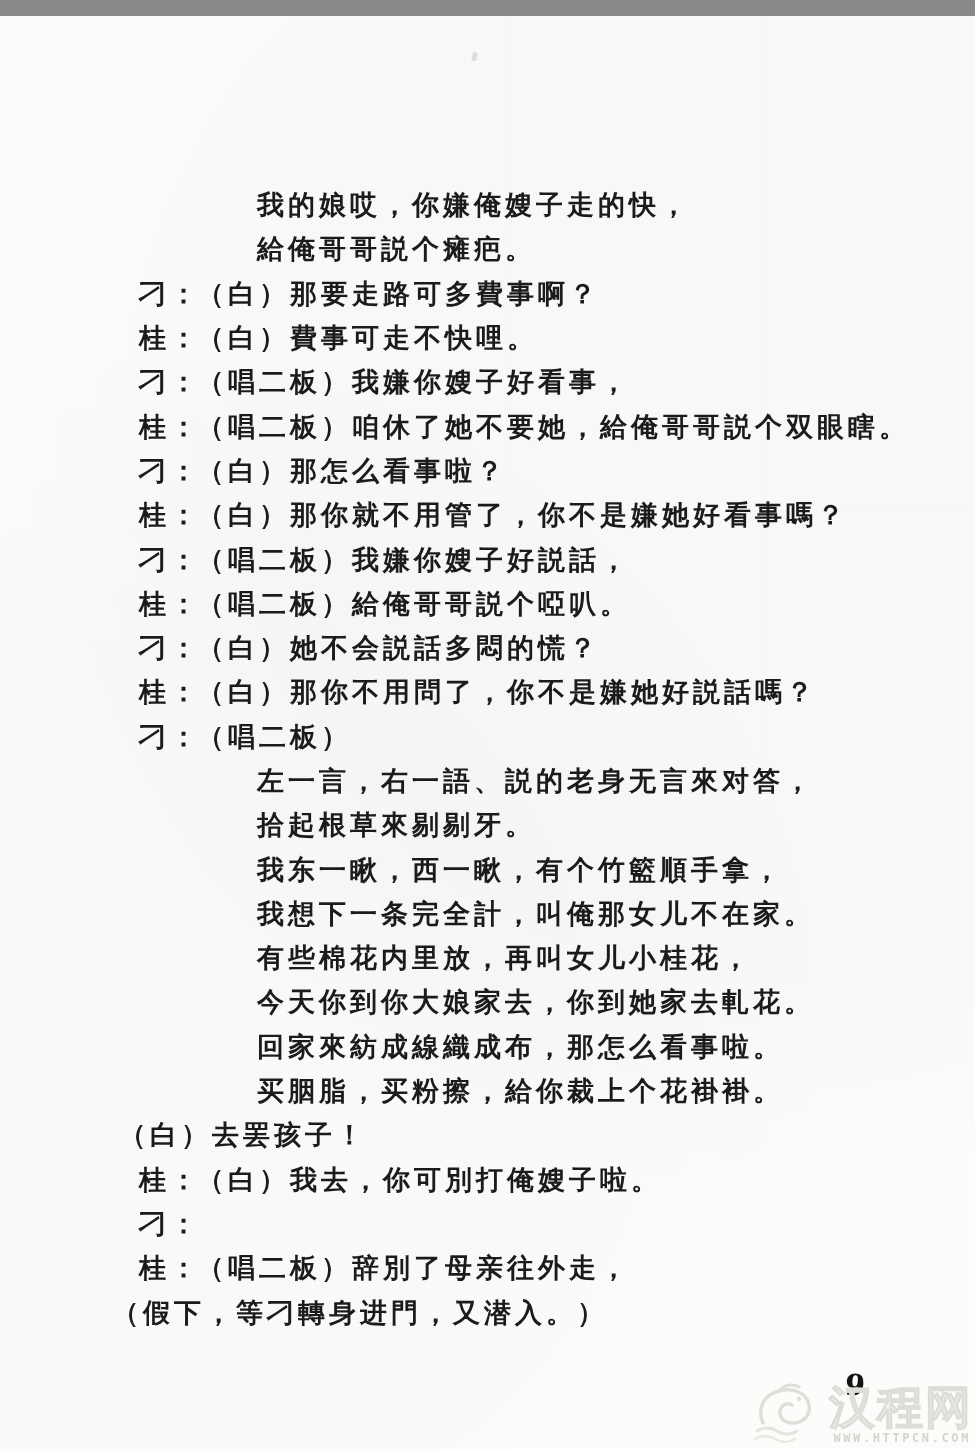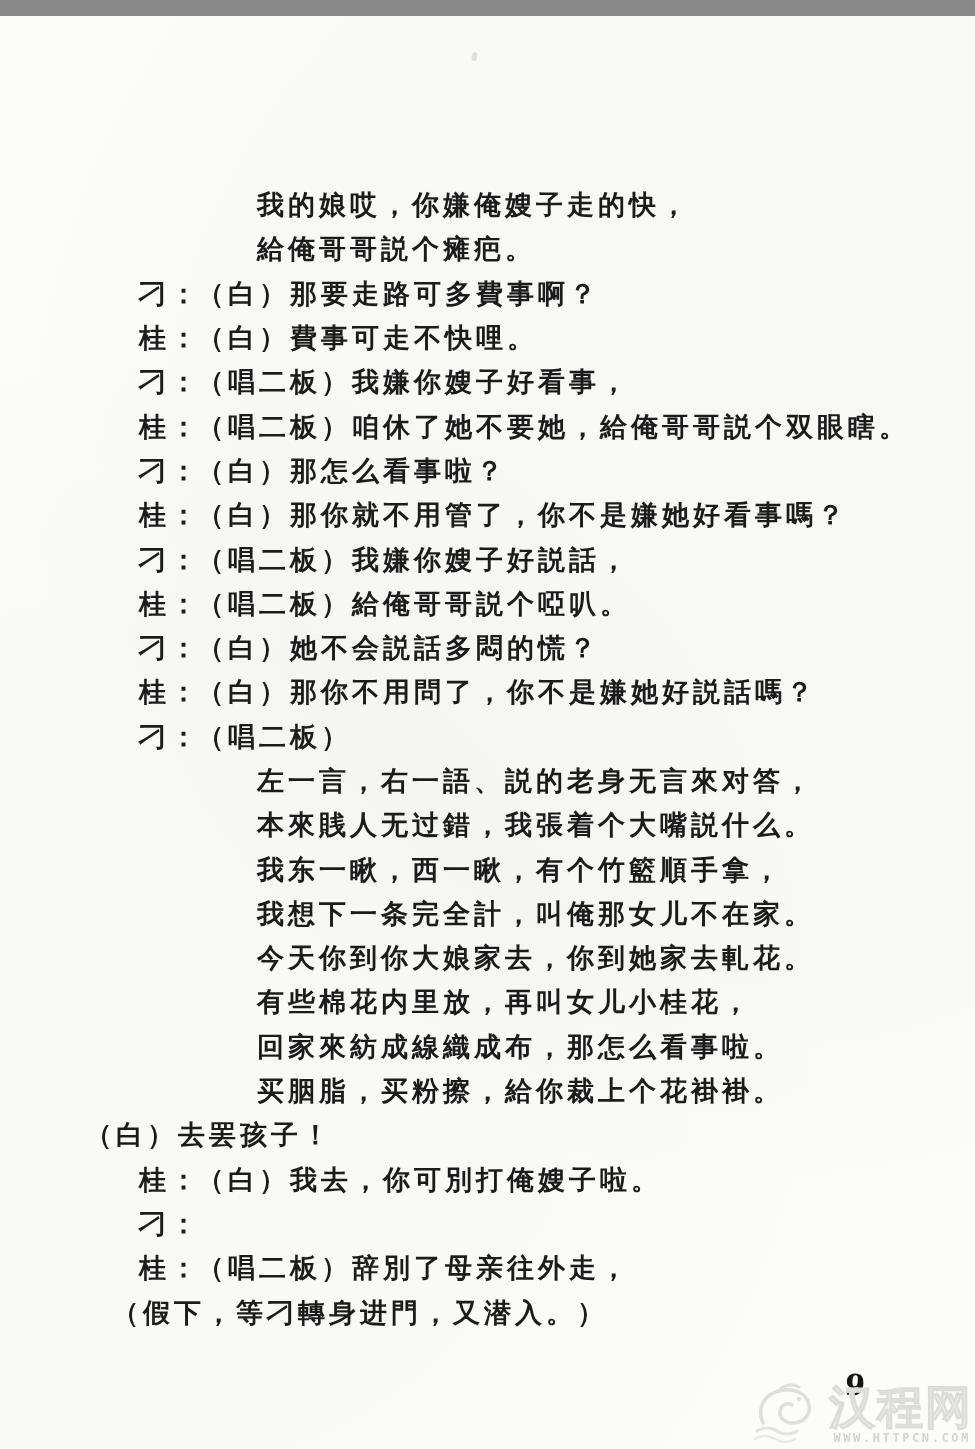--- a/index.html
+++ b/index.html
@@ -19,21 +19,21 @@
   .textblock{position:absolute;left:0;top:167px;width:975px;}
   .line{
     height:44.3px;
     display:flex;align-items:center;
     font-size:27px;font-weight:600;
     letter-spacing:4px;white-space:nowrap;
   }
   .line .speaker{flex:0 0 auto;width:58px;}
   .line.speaker-line{padding-left:139px;}
   .line.verse{padding-left:257px;}
-  .line.plain{padding-left:85px;}
+  .line.plain{padding-left:119px;}
   .line.direction{padding-left:112px;}
   .scan-speck{
     position:absolute;left:472px;top:36px;width:5px;height:9px;
     background:#c9c9c6;opacity:.55;border-radius:2px;transform:rotate(12deg);
   }
   .page-number{
     position:absolute;left:845px;top:1352px;
     font-family:"DejaVu Serif",serif;
     font-size:29px;font-weight:bold;color:#141414;
     transform:skewX(-4deg);
@@ -112,33 +112,33 @@
         <span class="text">（白）那你不用問了，你不是嫌她好説話嗎？</span>
       </div>
       <div class="line speaker-line">
         <span class="speaker">刁：</span>
         <span class="text">（唱二板）</span>
       </div>
       <div class="line verse">
         <span class="text">左一言，右一語、説的老身无言來对答，</span>
       </div>
       <div class="line verse">
-        <span class="text">本來賎人无过錯，我張着个大嘴説什么。</span>
+        <span class="text">拾起根草來剔剔牙。</span>
       </div>
       <div class="line verse">
         <span class="text">我东一瞅，西一瞅，有个竹籃順手拿，</span>
       </div>
       <div class="line verse">
         <span class="text">我想下一条完全計，叫俺那女儿不在家。</span>
       </div>
       <div class="line verse">
-        <span class="text">今天你到你大娘家去，你到她家去軋花。</span>
+        <span class="text">有些棉花内里放，再叫女儿小桂花，</span>
       </div>
       <div class="line verse">
-        <span class="text">有些棉花内里放，再叫女儿小桂花，</span>
+        <span class="text">今天你到你大娘家去，你到她家去軋花。</span>
       </div>
       <div class="line verse">
         <span class="text">回家來紡成線織成布，那怎么看事啦。</span>
       </div>
       <div class="line verse">
         <span class="text">买胭脂，买粉擦，給你裁上个花褂褂。</span>
       </div>
       <div class="line plain">
         <span class="text">（白）去罢孩子！</span>
       </div>

